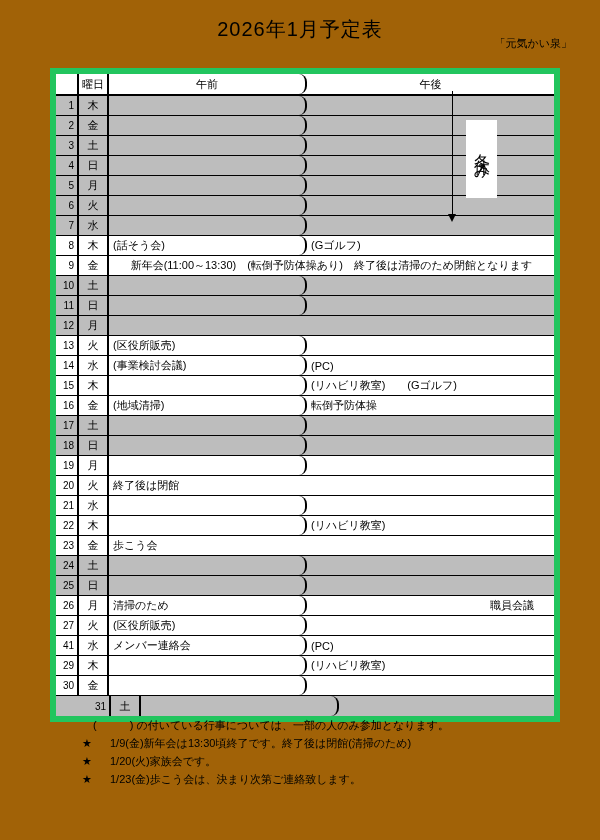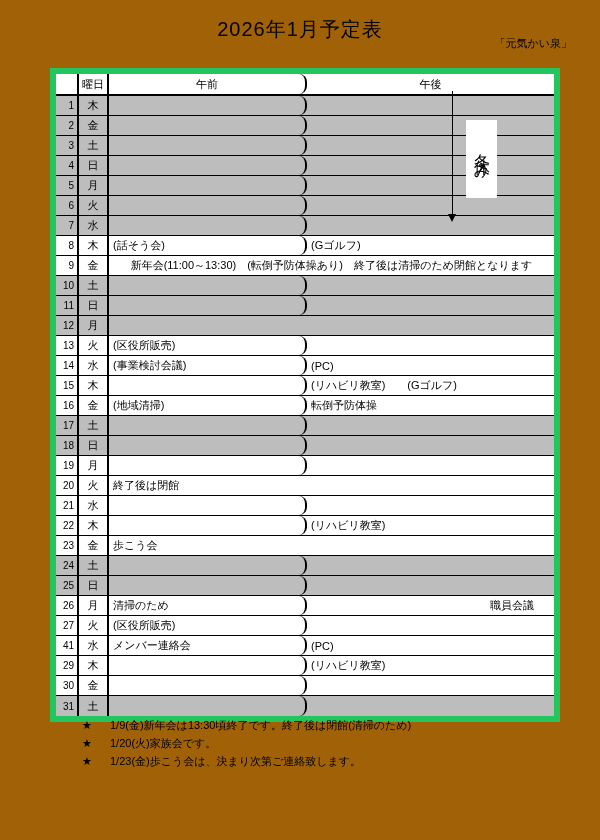--- a/index.html
+++ b/index.html
@@ -15,21 +15,21 @@
   }
   .subtitle {
     position:absolute; top:36px; right:28px; font-size:11px;
   }
 
   .schedule-table {
     position:absolute; left:50px; top:68px; width:510px;
     border:6px solid #22c55e; box-sizing:border-box; background:#fff;
   }
   .trow { display:flex; height:20px; border-bottom:1px solid #000; box-sizing:border-box; }
-  .trow:last-child { border-bottom:none; }
+  .trow:last-child { border-bottom:none;padding-left:32px; }
   .trow.header { height:22px; border-bottom:2px solid #000; }
   .trow.shaded { background:#bdbdbd; }
 
   .cell {
     box-sizing:border-box; border-right:2px solid #000;
     display:flex; align-items:center; overflow:hidden; white-space:nowrap;
     font-size:11px;
   }
   .cell.day     { width:23px; justify-content:flex-end; padding-right:3px; font-size:10px; }
   .cell.weekday { width:30px; justify-content:center; }
@@ -260,20 +260,24 @@
         </div>
       </div>
   </div>
 
   <div class="arrow-line"></div>
   <div class="arrow-head"></div>
   <div class="winter-box">冬休み</div>
 
   <div class="notes" id="notes-container">
       <div class="note-line">
+        <span class="note-bullet empty"></span>
+        <span class="note-text">(　　　) の付いている行事については、一部の人のみ参加となります。</span>
+      </div>
+      <div class="note-line">
         <span class="note-bullet">★</span>
         <span class="note-text">1/9(金)新年会は13:30頃終了です。終了後は閉館(清掃のため)</span>
       </div>
       <div class="note-line">
         <span class="note-bullet">★</span>
         <span class="note-text">1/20(火)家族会です。</span>
       </div>
       <div class="note-line">
         <span class="note-bullet">★</span>
         <span class="note-text">1/23(金)歩こう会は、決まり次第ご連絡致します。</span>

